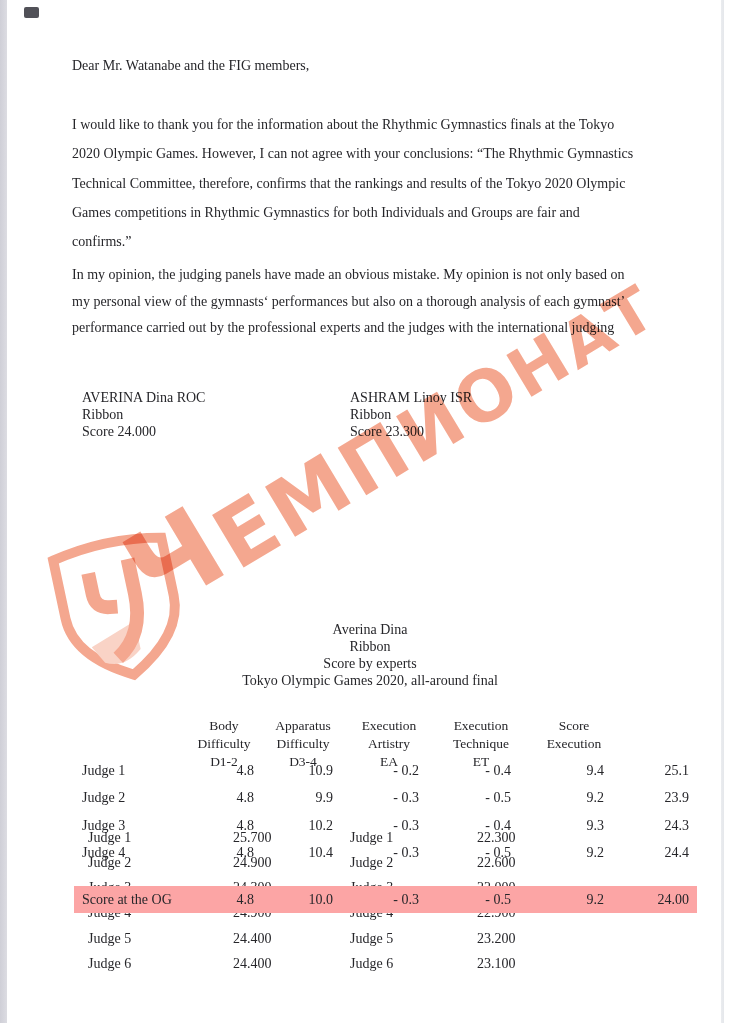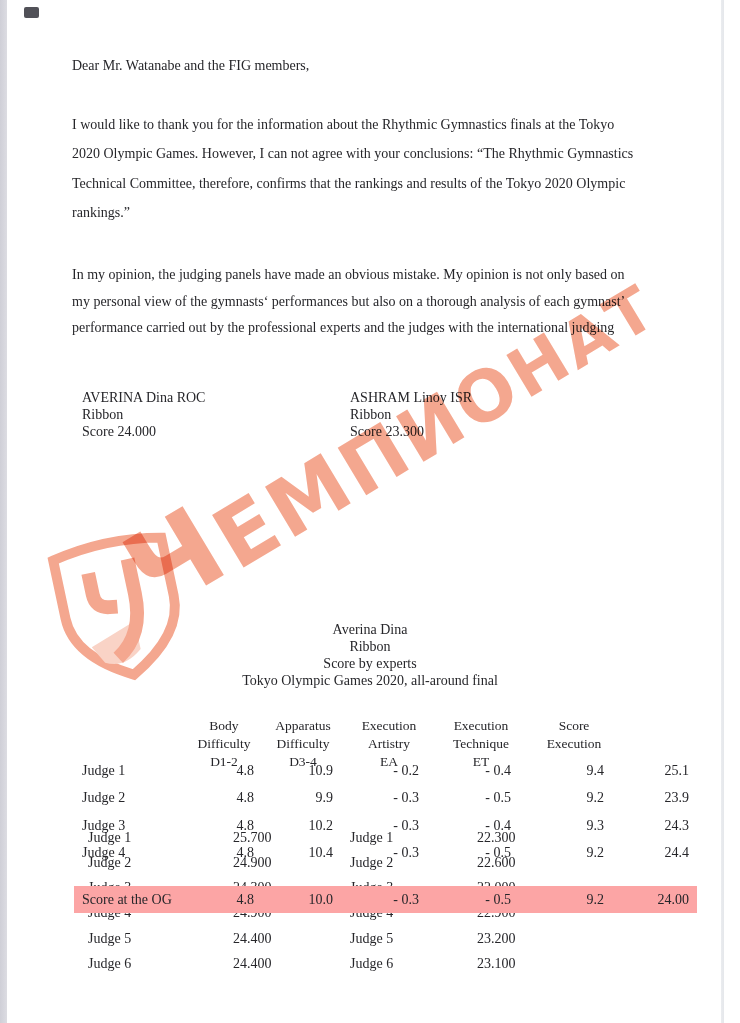--- a/index.html
+++ b/index.html
@@ -64,21 +64,22 @@
   <div class="abs edge-left"></div>
   <div class="abs edge-right"></div>
   <div class="abs corner-mark"></div>
 
   <div class="abs greeting nowrap">Dear Mr. Watanabe and the FIG members,</div>
 
   <div class="abs para para1">
     <div class="ln nowrap">I would like to thank you for the information about the Rhythmic Gymnastics finals at the Tokyo</div>
     <div class="ln nowrap">2020 Olympic Games. However, I can not agree with your conclusions: “The Rhythmic Gymnastics</div>
     <div class="ln nowrap">Technical Committee, therefore, confirms that the rankings and results of the Tokyo 2020 Olympic</div>
-    <div class="ln nowrap">rankings.”</div>
+    <div class="ln nowrap">Games competitions in Rhythmic Gymnastics for both Individuals and Groups are fair and</div>
+    <div class="ln nowrap">confirms.”</div>
   </div>
 
   <div class="abs para para2">
     <div class="ln nowrap">In my opinion, the judging panels have made an obvious mistake. My opinion is not  only based on</div>
     <div class="ln nowrap">my personal view of the gymnasts‘ performances but also on a thorough analysis of each gymnast’</div>
     <div class="ln nowrap">performance carried out by the professional experts and the judges with the international judging</div>
   </div>
 
   <div class="abs panel panel-left">
     <div class="hline h0 nowrap">AVERINA Dina ROC</div>

